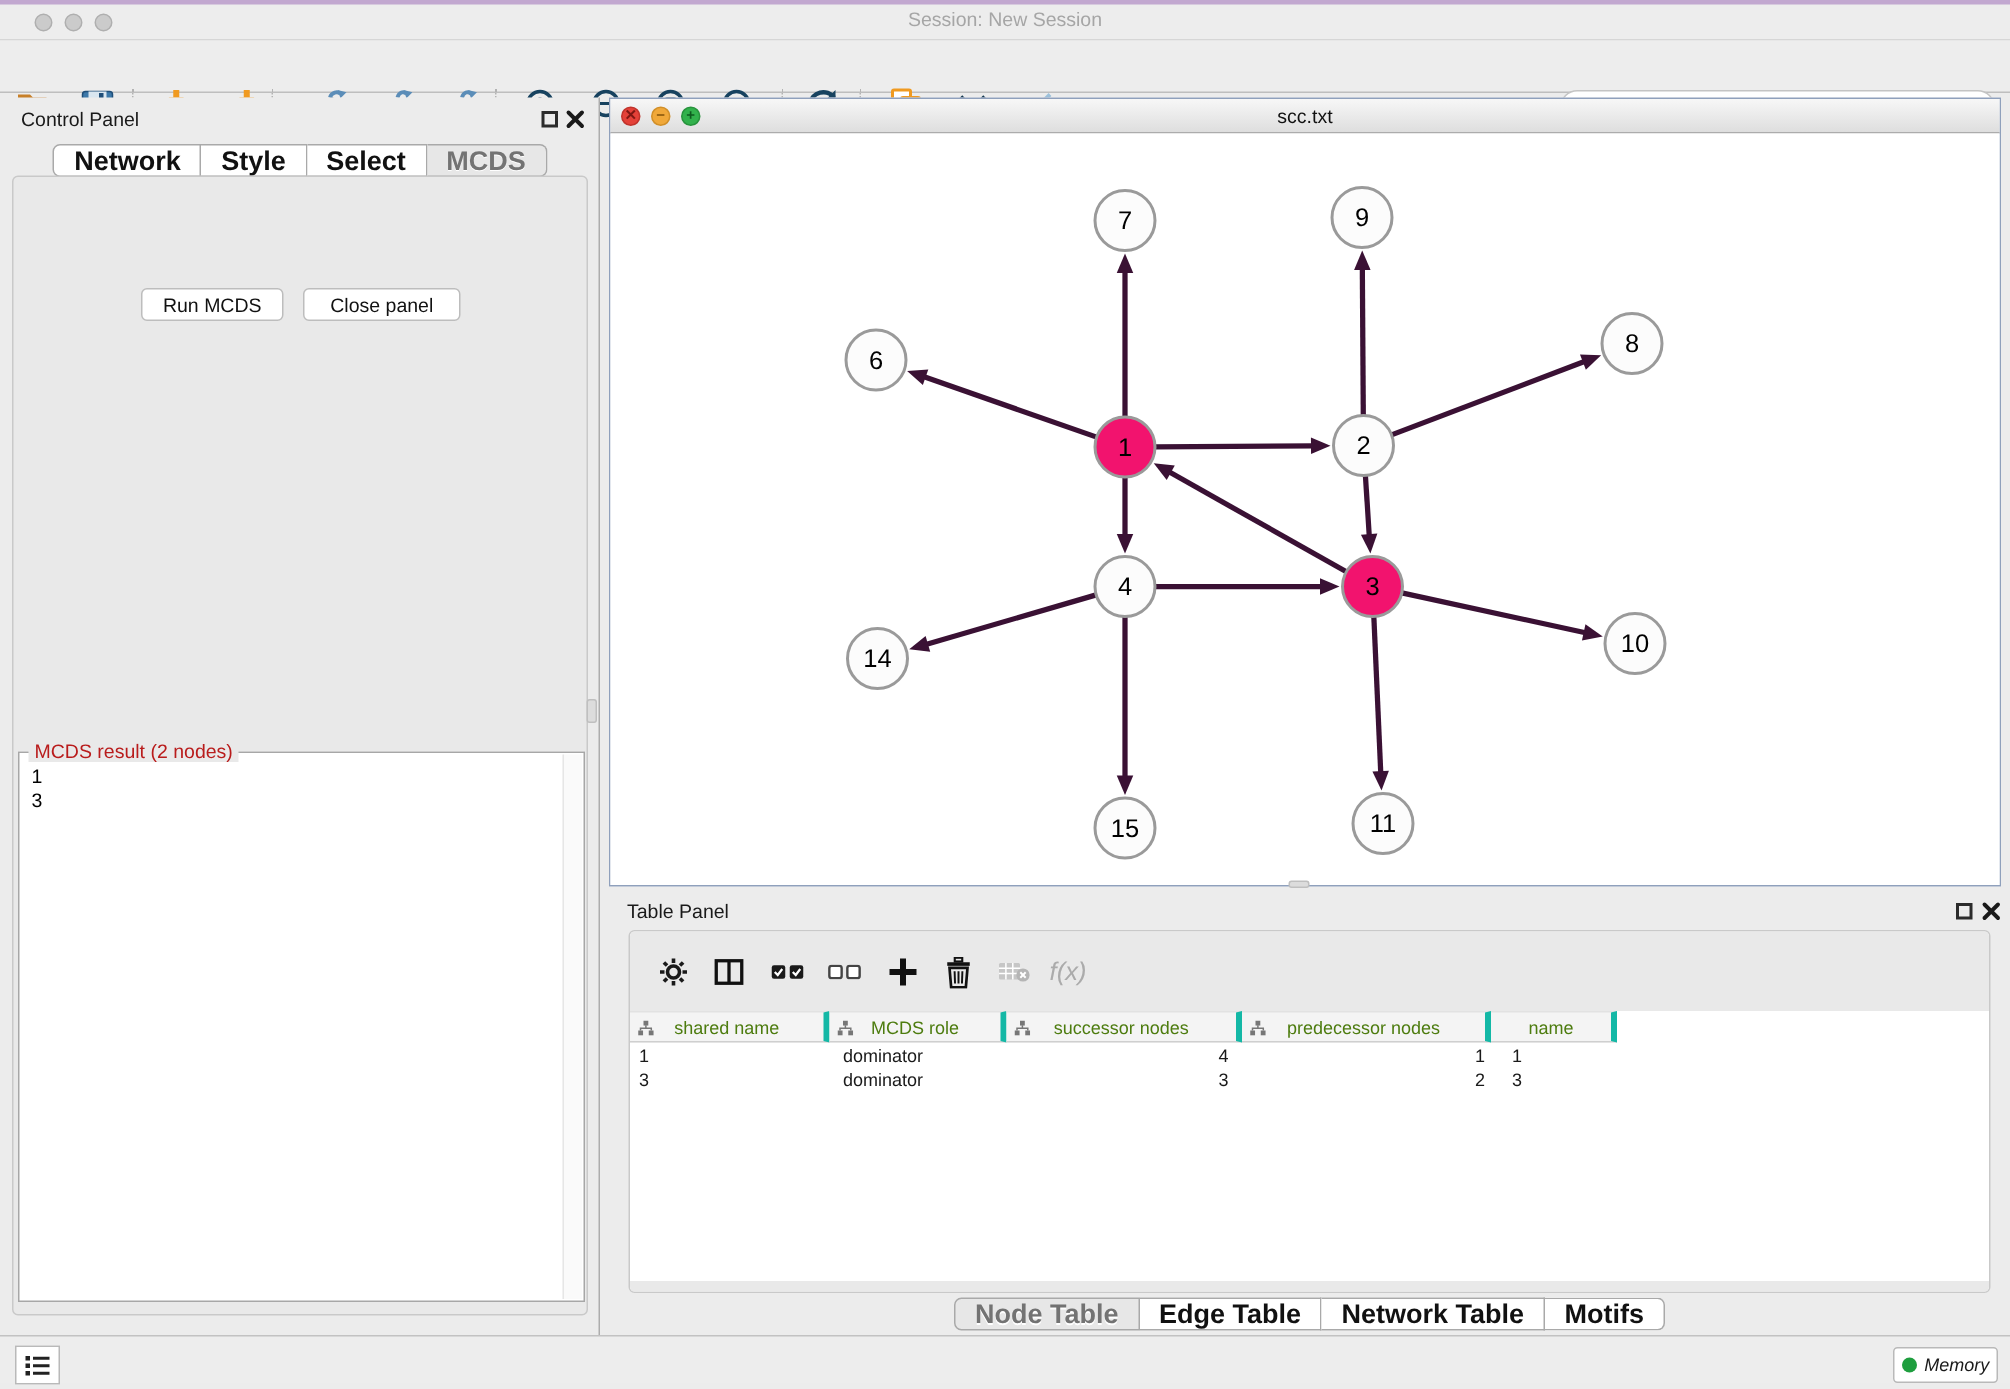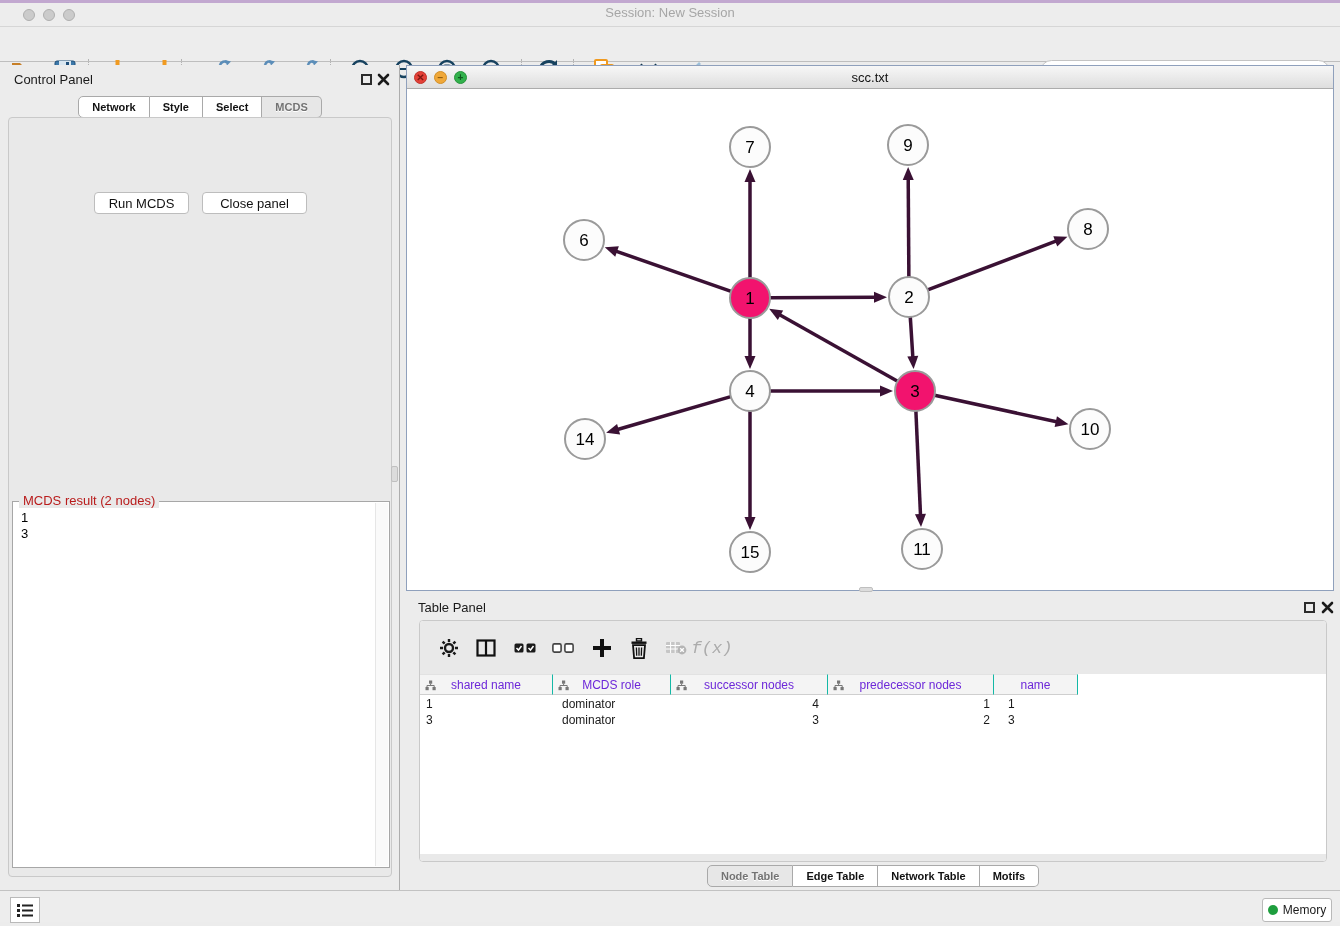--- a/index.html
+++ b/index.html
@@ -18,21 +18,21 @@
   .tbtn { position:absolute; top:29px; width:36px; height:30px; display:flex; align-items:center; justify-content:center; }
   .tsep { position:absolute; top:32px; height:24px; width:0; border-left:1px dotted #B3B3B3; }
   #search-box { left:1040px; top:33px; width:290px; height:23px; background:#fff; border:1px solid #C4C4C4; border-radius:12px; display:flex; align-items:center; padding-left:8px; }
   #search-box input { border:none; outline:none; flex:1; font-size:12px; background:transparent; margin-left:5px; font-family:"Liberation Sans",sans-serif; }
 
   
   #control-panel { left:0; top:65px; width:400px; height:825px; background:#ECECEC; border-right:1px solid #ADADAD; }
   #cp-title { left:14px; top:7px; font-size:13px; color:#1a1a1a; }
   .panel-sq { width:11px; height:11px; border:2px solid #2B2B2B; background:transparent; }
   #cp-tabs { left:0; top:31px; width:400px; height:22px; display:flex; justify-content:center; }
-  .tab { height:22px; padding:0 13px; background:#fff; border:1px solid #A9A9A9; border-left:none; font-size:11px; display:flex; align-items:center; font-weight:700; color:#111; }
+  .tab { height:22px; padding:0 13px; background:#fff; border:1px solid #A9A9A9; border-left:none; font-size:18px; display:flex; align-items:center; font-weight:700; color:#111; }
   .tab:first-child { border-left:1px solid #A9A9A9; border-radius:5px 0 0 5px; }
   .tab:last-child { border-radius:0 5px 5px 0; }
   .tab.active { background:#E7E7E7; color:#737373; text-shadow:0 1px 0 #fff; }
   #cp-body { left:8px; top:52px; width:384px; height:760px; background:#E9E9E9; border:1px solid #C9C9C9; border-radius:4px; }
   #opt-label { left:0; top:70px; width:400px; text-align:center; font-size:13px; }
   #criterion-select { left:44px; top:93px; width:308px; height:23px; background:#fff; border:1px solid #BDBDBD; border-radius:4px; display:flex; align-items:center; padding:0 6px 0 10px; font-size:13px; }
   #criterion-select .val { flex:1; }
   .btn { position:absolute; height:22px; background:#fff; border:1px solid #BDBDBD; border-radius:4px; font-size:13px; display:flex; align-items:center; justify-content:center; color:#111; }
   #run-btn { left:94px; top:127px; width:95px; }
   #closep-btn { left:202px; top:127px; width:105px; }
@@ -50,33 +50,33 @@
   #net-canvas { left:0; top:23px; width:926px; height:501px; background:#fff; }
 
   
   #table-panel { left:406px; top:594px; width:934px; height:296px; background:#ECECEC; }
   #tp-title { left:12px; top:6px; font-size:13px; }
   #tp-box { left:13px; top:26px; width:908px; height:242px; background:#fff; border:1px solid #C9C9C9; border-radius:4px; overflow:hidden; }
   #tp-toolbar { left:0; top:0; width:906px; height:53px; background:#E9E9E9; }
   .ttool { position:absolute; top:12px; width:32px; height:30px; display:flex; align-items:center; justify-content:center; }
   #tp-bottom-strip { left:0; top:233px; width:906px; height:8px; background:#E9E9E9; }
   #t-header { left:0; top:53px; height:21px; display:flex; }
-  .th { position:relative; height:21px; background:#F4F4F4; border-right:1px solid #14b8a6; border-bottom:1px solid #CFCFCF; border-top:1px solid #E2E2E2; font-size:12px; display:flex; align-items:center; justify-content:center; color:#6d28d9; }
+  .th { position:relative; height:21px; background:#F4F4F4; border-right:4px solid #14b8a6; border-bottom:1px solid #CFCFCF; border-top:1px solid #E2E2E2; font-size:12px; display:flex; align-items:center; justify-content:center; color:#4d7c0f; }
   .th .tree { position:absolute; left:5px; top:5px; }
   #t-rows { left:0; top:75px; width:906px; }
   .tr { display:flex; height:16px; }
   .td { font-size:12px; line-height:16px; white-space:nowrap; overflow:hidden; }
   #tp-tabs { left:0; top:271px; width:934px; height:22px; display:flex; justify-content:center; }
 
   
-  #statusbar { left:0; top:890px; width:1340px; height:32px; background:#EDEDED; border-top:1px solid #C2C2C2; }
+  #statusbar { left:0; top:890px; width:1340px; height:32px; background:#EDEDED; border-top:1px solid #C2C2C2;font-style:italic; }
   #list-btn { left:10px; top:6px; width:30px; height:26px; background:#fff; border:1px solid #B9B9B9; display:flex; align-items:center; justify-content:center; }
   #memory-btn { left:1262px; top:7px; width:70px; height:24px; background:#fff; border:1px solid #B9B9B9; border-radius:3px; display:flex; align-items:center; justify-content:center; gap:5px; font-size:12px; }
   #memory-dot { width:10px; height:10px; border-radius:50%; background:#1E9E3E; }
-  .fx { font-family:Liberation Mono, monospace; font-style:italic; font-size:17px; color:#ABABAB; }
+  .fx { font-family:Liberation Sans, sans-serif; font-style:italic; font-size:17px; color:#ABABAB; }
 </style>
 </head>
 <body>
 
 <div id="titlebar" class="abs">
   <div id="purple-strip" class="abs"></div>
   <div id="win-title" class="abs">Session: New Session</div>
   <div class="tl-dot abs" style="left:23px"></div>
   <div class="tl-dot abs" style="left:43px"></div>
   <div class="tl-dot abs" style="left:63px"></div>

